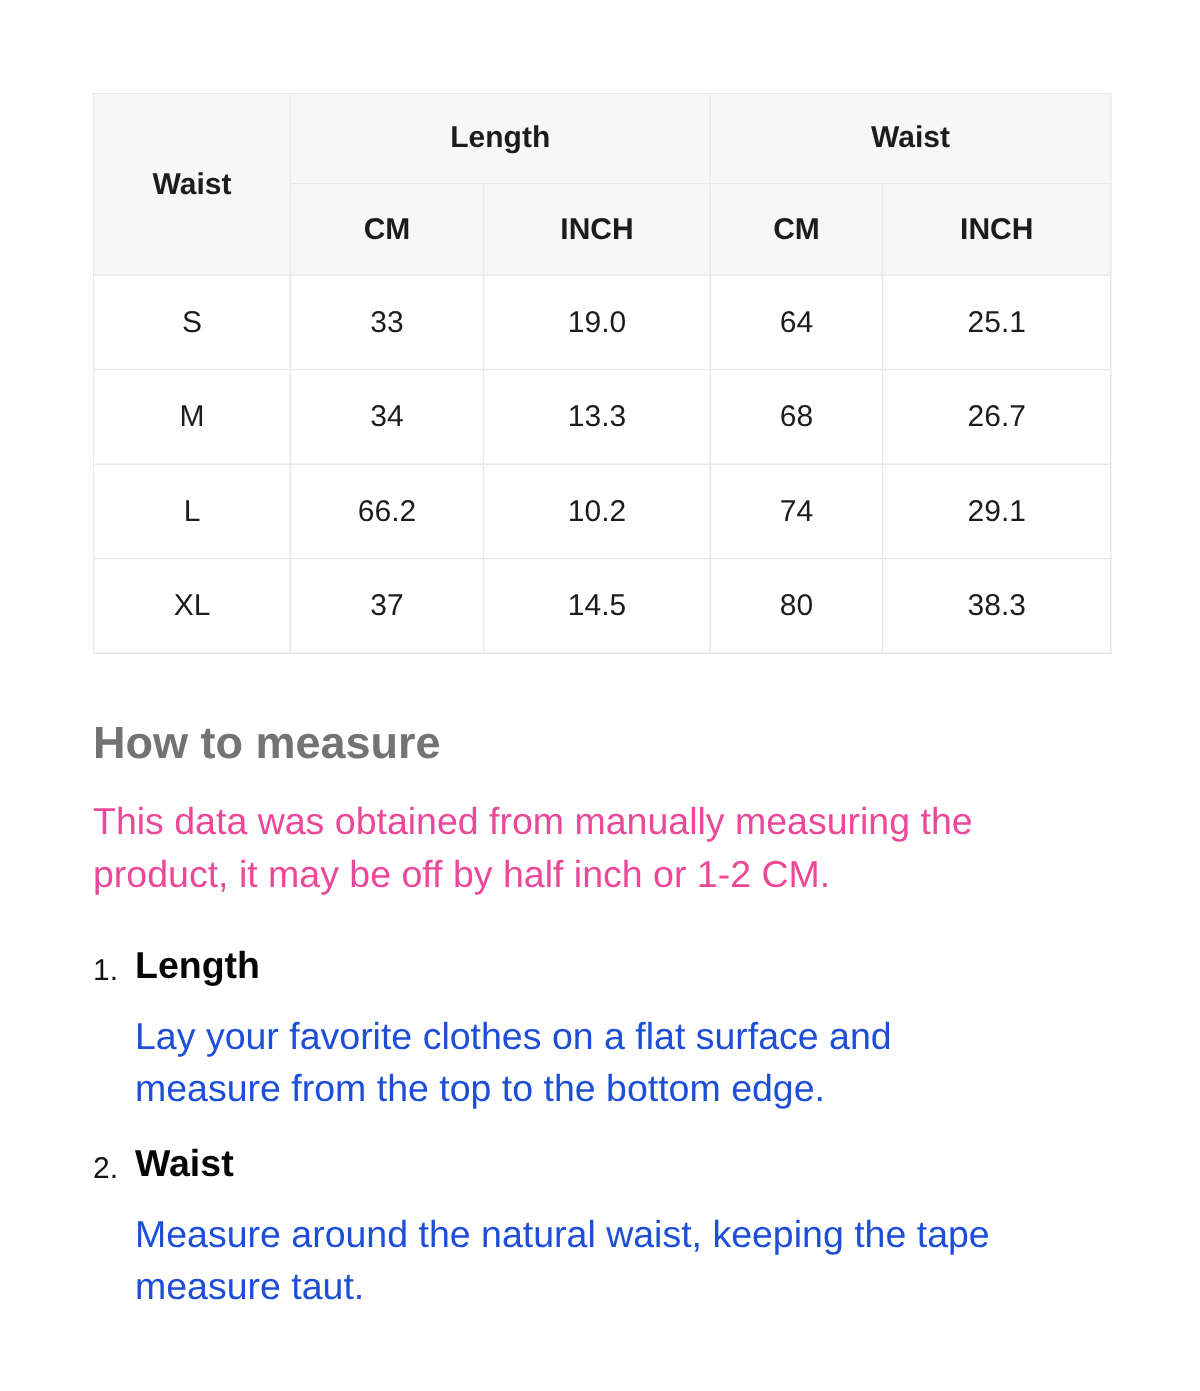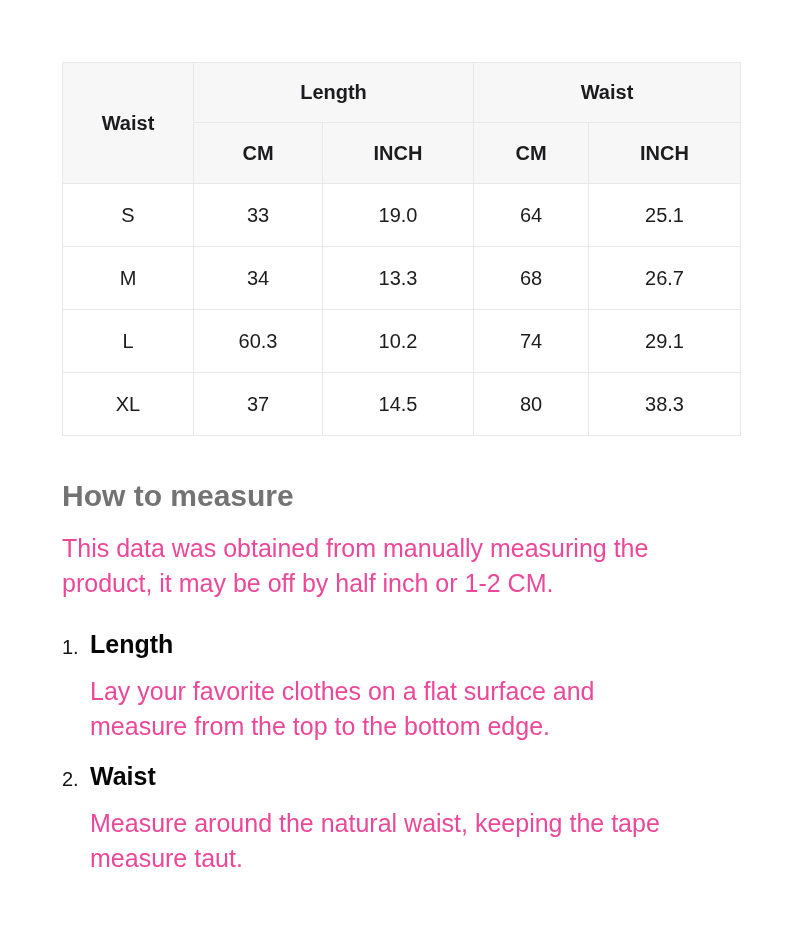--- a/index.html
+++ b/index.html
@@ -89,21 +89,21 @@
     font-size: 25px;
     line-height: 32px;
     font-weight: bold;
     color: #060606;
   }
   .step-body {
     margin: 12px 0 0 28px;
     max-width: 600px;
     font-size: 25px;
     line-height: 35px;
-    color: #ec4899;
+    color: #1d4ed8;
   }
 </style>
 </head>
 <body>
 
 <div class="page">
   <div class="content">
 
     <table class="size-chart">
       <colgroup>
@@ -136,21 +136,21 @@
         </tr>
         <tr class="data-row">
           <td>M</td>
           <td>34</td>
           <td>13.3</td>
           <td>68</td>
           <td>26.7</td>
         </tr>
         <tr class="data-row">
           <td>L</td>
-          <td>60.3</td>
+          <td>66.2</td>
           <td>10.2</td>
           <td>74</td>
           <td>29.1</td>
         </tr>
         <tr class="data-row">
           <td>XL</td>
           <td>37</td>
           <td>14.5</td>
           <td>80</td>
           <td>38.3</td>

